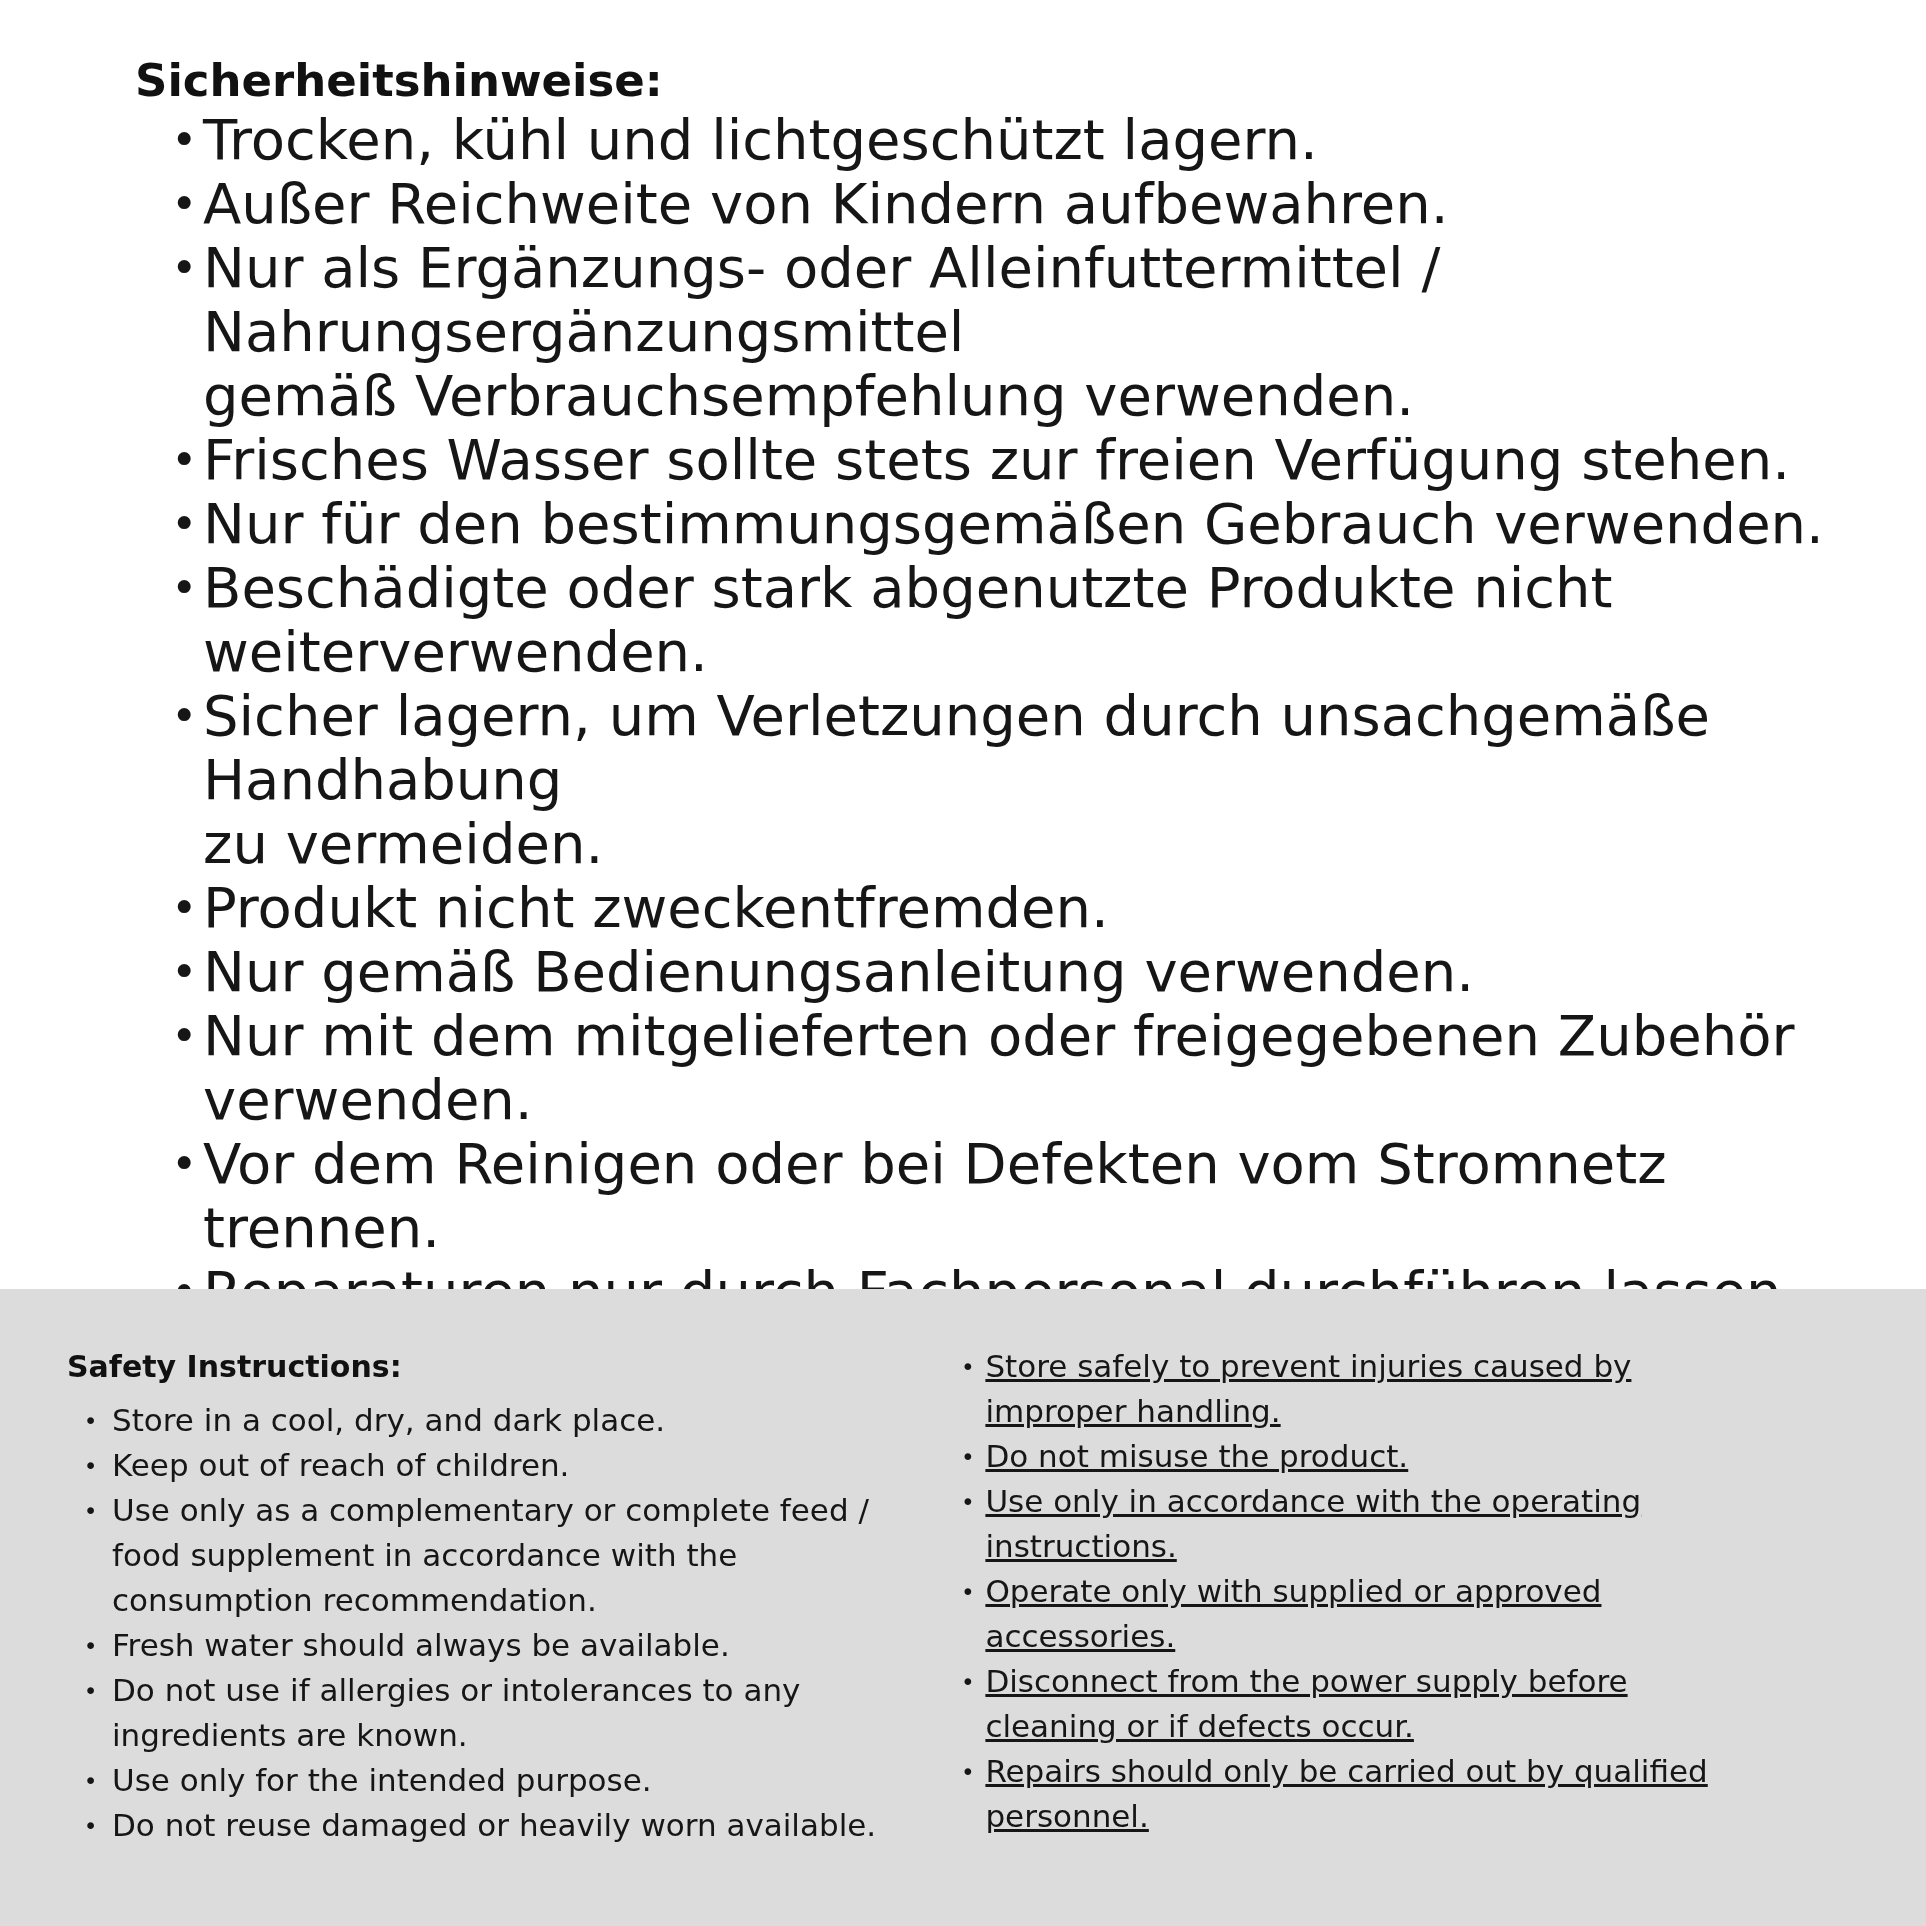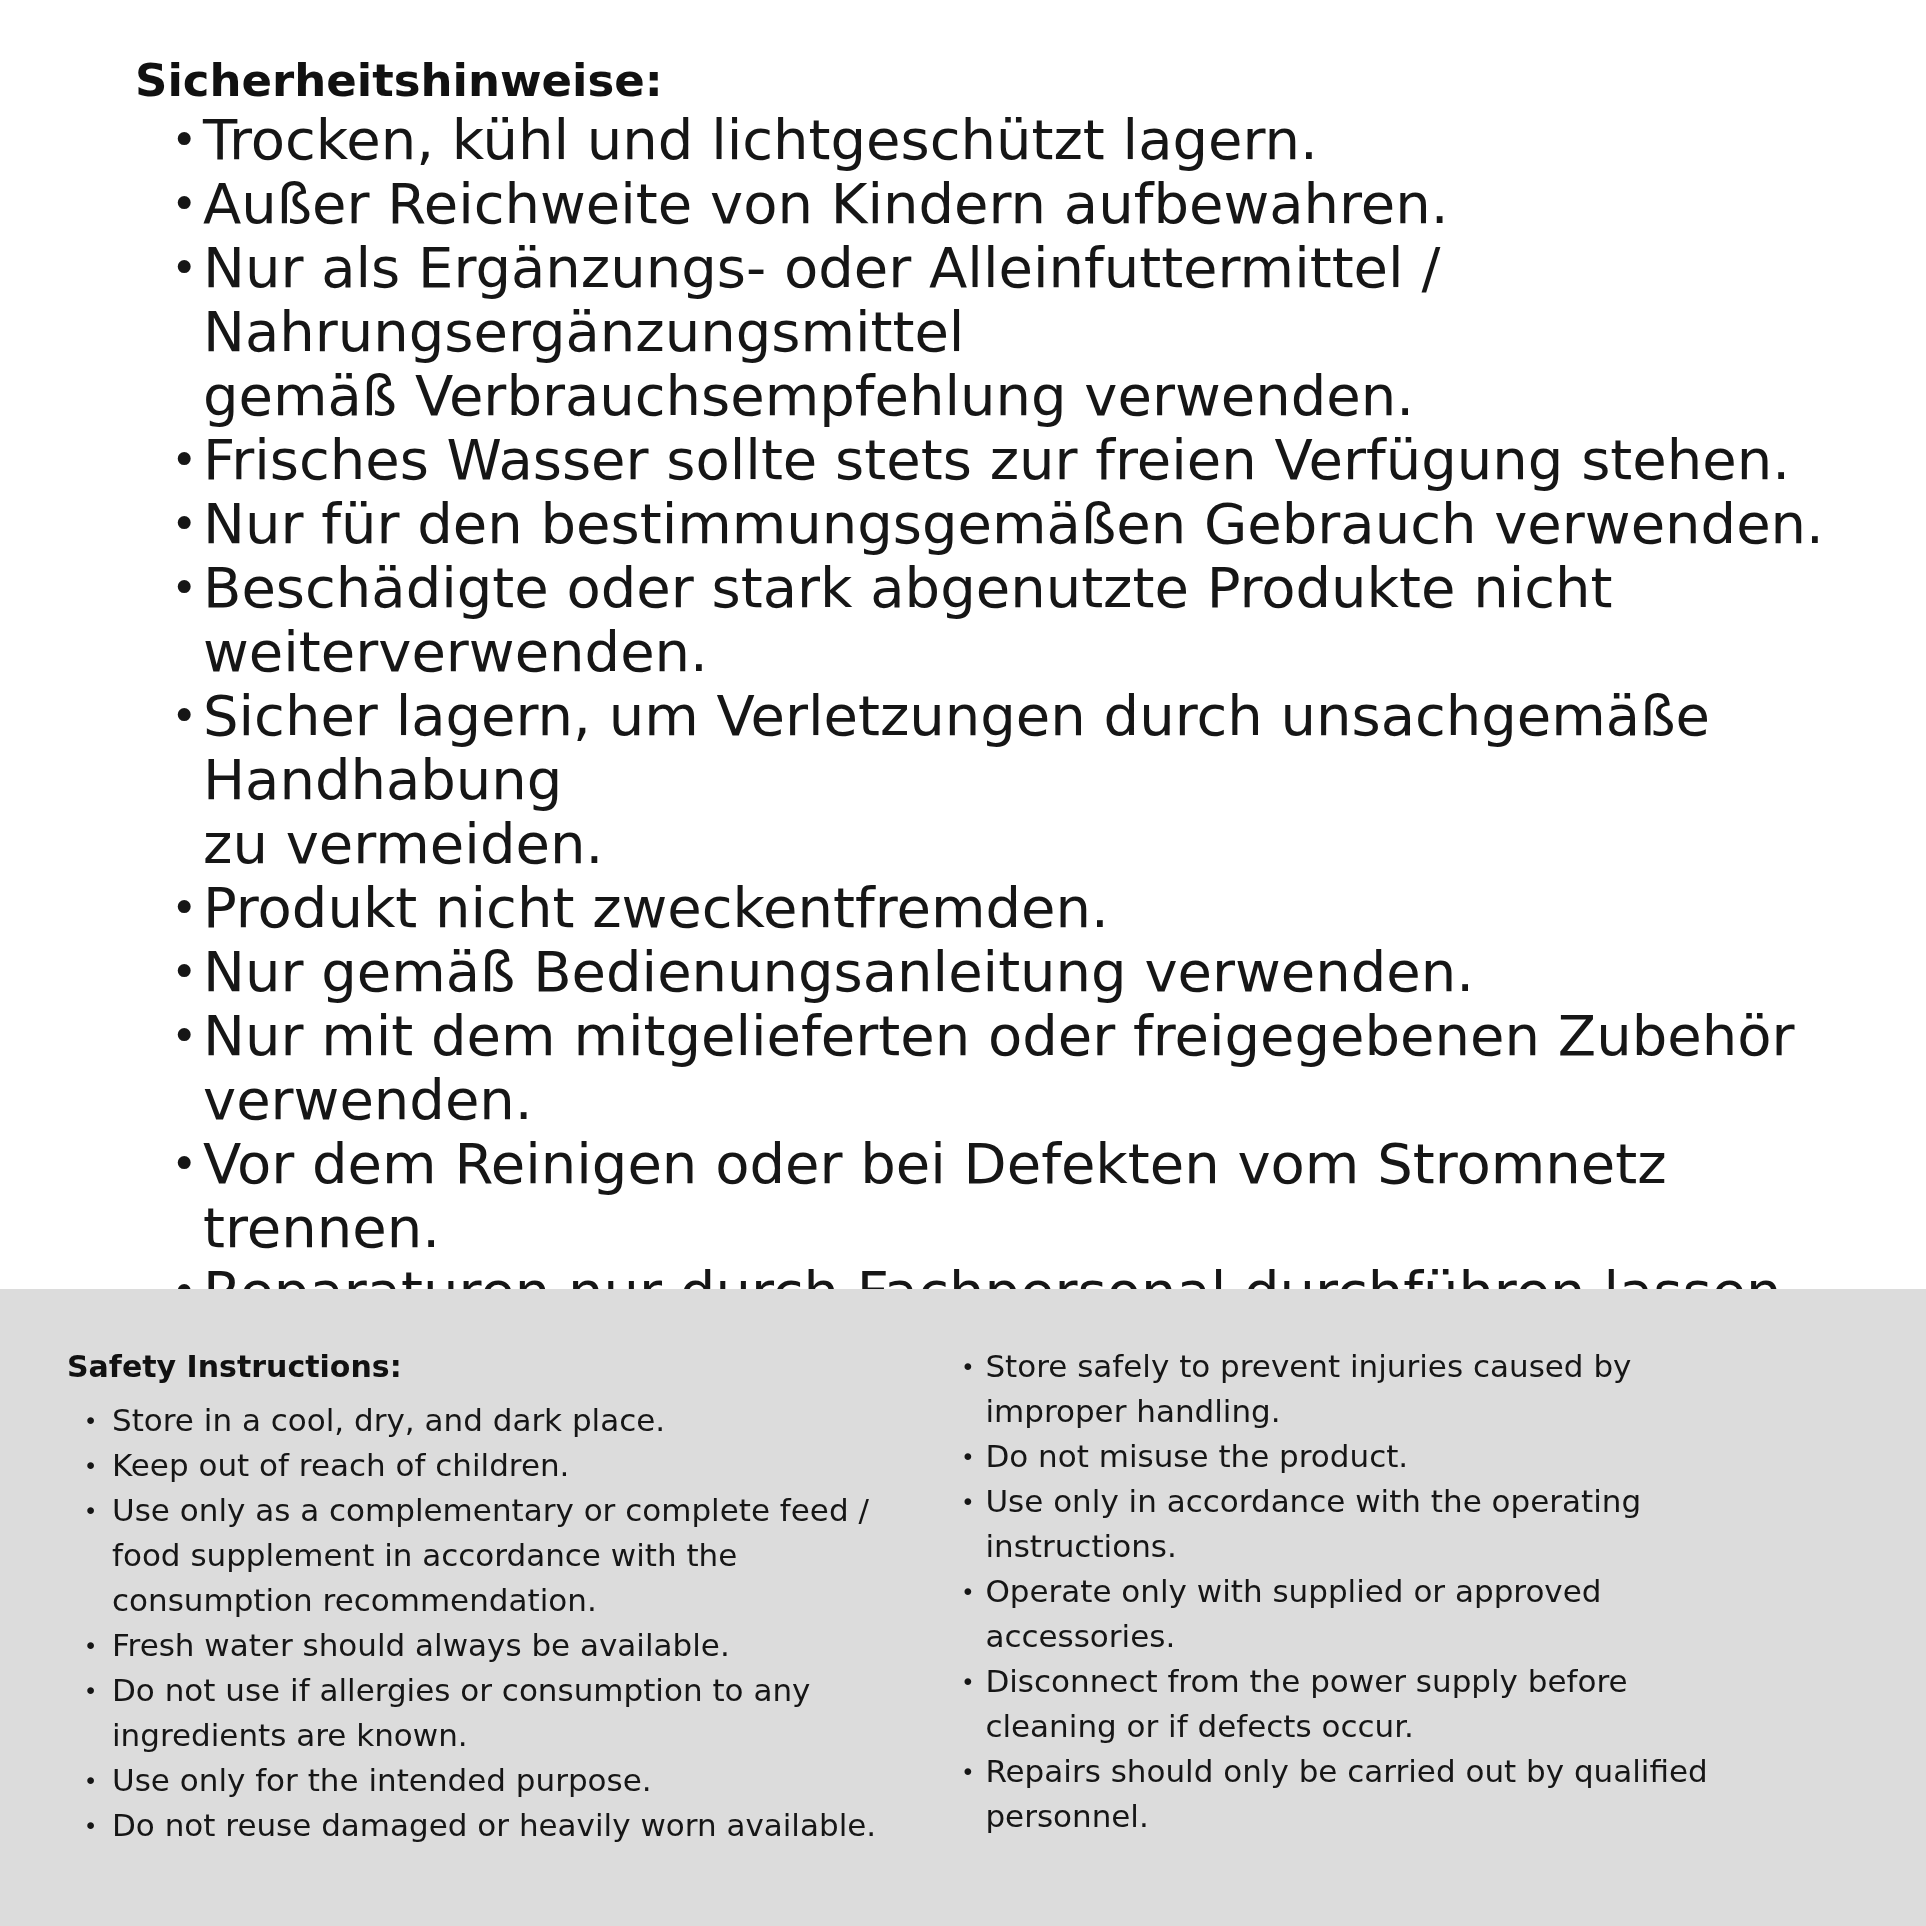--- a/index.html
+++ b/index.html
@@ -68,20 +68,21 @@
   .col-left {
     box-sizing: border-box;
     margin-left: 67px;
     width: 894px;
     padding-top: 55px;
   }
   .col-right {
     box-sizing: border-box;
     width: 904px;
     padding-top: 55px;
+    text-decoration: underline;
   }
   .english-heading {
     font-size: 30px;
     font-weight: 700;
     line-height: 45px;
     margin: 0 0 9px 0;
     color: #111111;
   }
   .english-list {
     font-size: 31px;
@@ -140,21 +141,21 @@
 <section class="english-section">
   <div class="col-left">
     <h2 class="english-heading">Safety Instructions:</h2>
     <ul class="bullet-list english-list">
       <li>Store in a cool, dry, and dark place.</li>
       <li>Keep out of reach of children.</li>
       <li>Use only as a complementary or complete feed /
 food supplement in accordance with the
 consumption recommendation.</li>
       <li>Fresh water should always be available.</li>
-      <li>Do not use if allergies or consumption to any
+      <li>Do not use if allergies or intolerances to any
 ingredients are known.</li>
       <li>Use only for the intended purpose.</li>
       <li>Do not reuse damaged or heavily worn available.</li>
     </ul>
   </div>
   <div class="col-right">
     <ul class="bullet-list english-list">
       <li>Store safely to prevent injuries caused by
 improper handling.</li>
       <li>Do not misuse the product.</li>

